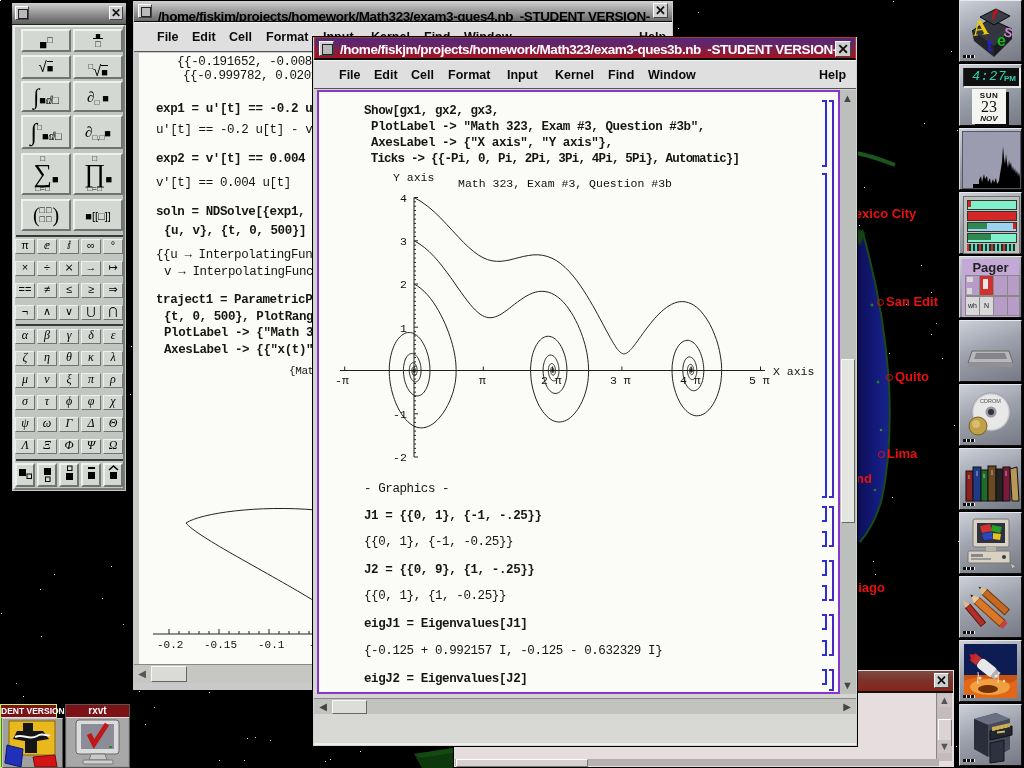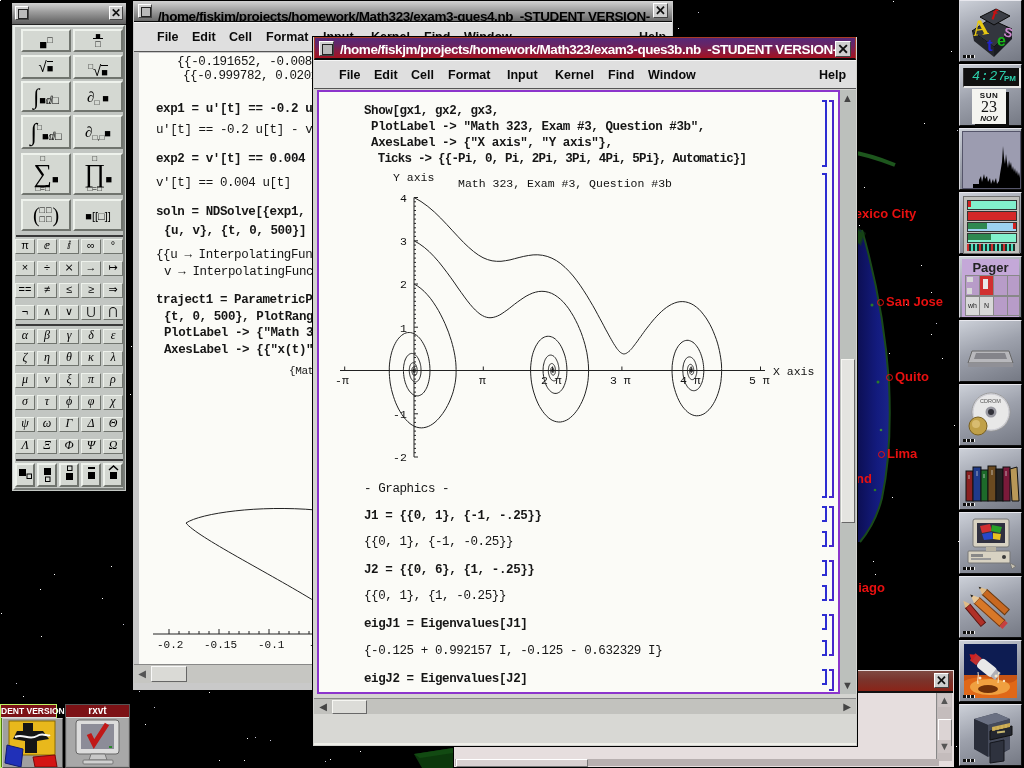--- a/index.html
+++ b/index.html
@@ -31,21 +31,21 @@
 <circle cx="52" cy="215" r="1.5" fill="#2a7a2a"></circle>
     <circle cx="58" cy="292" r="1.5" fill="#2a7a2a"></circle>
 <circle cx="61" cy="340" r="1.3" fill="#3a8a3a"></circle>
     <circle cx="55" cy="400" r="1.3" fill="#2a7a2a"></circle>
 </svg>
 <svg class="abs" style="left:402px;top:745px" width="51" height="23" viewBox="0 0 51 23">
     <path d="M12,9 L51,3 L51,23 L20,23 Z" fill="#0c380c"></path>
     <path d="M12,9 L51,3 L51,8 L18,13 Z" fill="#124a12"></path>
   </svg>
 <div class="redlbl" style="left:844px;top:206px;">Mexico City</div>
-<div class="redlbl" style="left:886px;top:294px;">San Jose</div>
+<div class="redlbl" style="left:886px;top:294px;">San Edit</div>
 <div class="abs" style="left:877px;top:299px;width:5px;height:5px;border:1.5px solid #e81010;border-radius:50%;"></div>
 <div class="redlbl" style="left:895px;top:369px;">Quito</div>
 <div class="abs" style="left:886px;top:374px;width:5px;height:5px;border:1.5px solid #e81010;border-radius:50%;"></div>
 <div class="redlbl" style="left:887px;top:446px;">Lima</div>
 <div class="abs" style="left:878px;top:451px;width:5px;height:5px;border:1.5px solid #e81010;border-radius:50%;"></div>
 <div class="redlbl" style="left:856px;top:471px;">nd</div>
 <div class="redlbl" style="left:830px;top:580px;">Santiago</div>
 
 <div class="abs" style="left:453px;top:669px;width:502px;height:99px;background:#e6dede;border:1px solid #000;box-sizing:border-box;">
   <div class="abs" style="left:1px;top:1px;right:1px;height:20px;background:linear-gradient(180deg,#7e4a42 0%,#7a342c 45%,#8a2418 100%);border-bottom:2px solid #111;">
@@ -243,25 +243,25 @@
 <span class="menuitem" style="left:193px;top:7px;">Input</span>
 <span class="menuitem" style="left:241px;top:7px;">Kernel</span>
 <span class="menuitem" style="left:294px;top:7px;">Find</span>
 <span class="menuitem" style="left:334px;top:7px;">Window</span>
 <span class="menuitem" style="left:505px;top:7px;">Help</span>
 </div>
 <div class="abs" style="left:4px;top:53px;width:523px;height:604px;border:2px solid #8c35cc;background:#fbfbf7;box-sizing:border-box;overflow:hidden;">
 <div class="cellline" style="left:45px;top:12px;font-weight:bold;">Show[gx1, gx2, gx3,</div>
 <div class="cellline" style="left:45px;top:28px;font-weight:bold;"> PlotLabel -&gt; "Math 323, Exam #3, Question #3b",</div>
 <div class="cellline" style="left:45px;top:44px;font-weight:bold;"> AxesLabel -&gt; {"X axis", "Y axis"},</div>
-<div class="cellline" style="left:52px;top:60px;font-weight:bold;letter-spacing:-0.8px;"> Ticks -&gt; {{-Pi, 0, Pi, 2Pi, 3Pi, 4Pi, 5Pi}, Automatic}]</div>
+<div class="cellline" style="left:45px;top:60px;font-weight:bold;letter-spacing:-0.8px;"> Ticks -&gt; {{-Pi, 0, Pi, 2Pi, 3Pi, 4Pi, 5Pi}, Automatic}]</div>
 <div class="cellline" style="left:45px;top:390px;">- Graphics -</div>
 <div class="cellline" style="left:45px;top:417px;font-weight:bold;">J1 = {{0, 1}, {-1, -.25}}</div>
 <div class="cellline" style="left:45px;top:443px;">{{0, 1}, {-1, -0.25}}</div>
-<div class="cellline" style="left:45px;top:471px;font-weight:bold;">J2 = {{0, 6}, {1, -.25}}</div>
+<div class="cellline" style="left:45px;top:471px;font-weight:bold;">J2 = {{0, 9}, {1, -.25}}</div>
 <div class="cellline" style="left:45px;top:497px;">{{0, 1}, {1, -0.25}}</div>
 <div class="cellline" style="left:45px;top:525px;font-weight:bold;">eigJ1 = Eigenvalues[J1]</div>
 <div class="cellline" style="left:45px;top:552px;">{-0.125 + 0.992157 I, -0.125 - 0.632329 I}</div>
 <div class="cellline" style="left:45px;top:580px;font-weight:bold;">eigJ2 = Eigenvalues[J2]</div>
 <svg class="abs" style="left:0;top:0;" width="526" height="600" viewBox="0 0 526 600">
         <g stroke="#222" stroke-width="1" fill="none">
           <line x1="21" y1="278.5" x2="446" y2="278.5"></line>
           <line x1="95" y1="105.5" x2="95" y2="365"></line>
           <line x1="25.7" y1="278.5" x2="25.7" y2="274.5"></line>
           <line x1="164.3" y1="278.5" x2="164.3" y2="274.5"></line>

